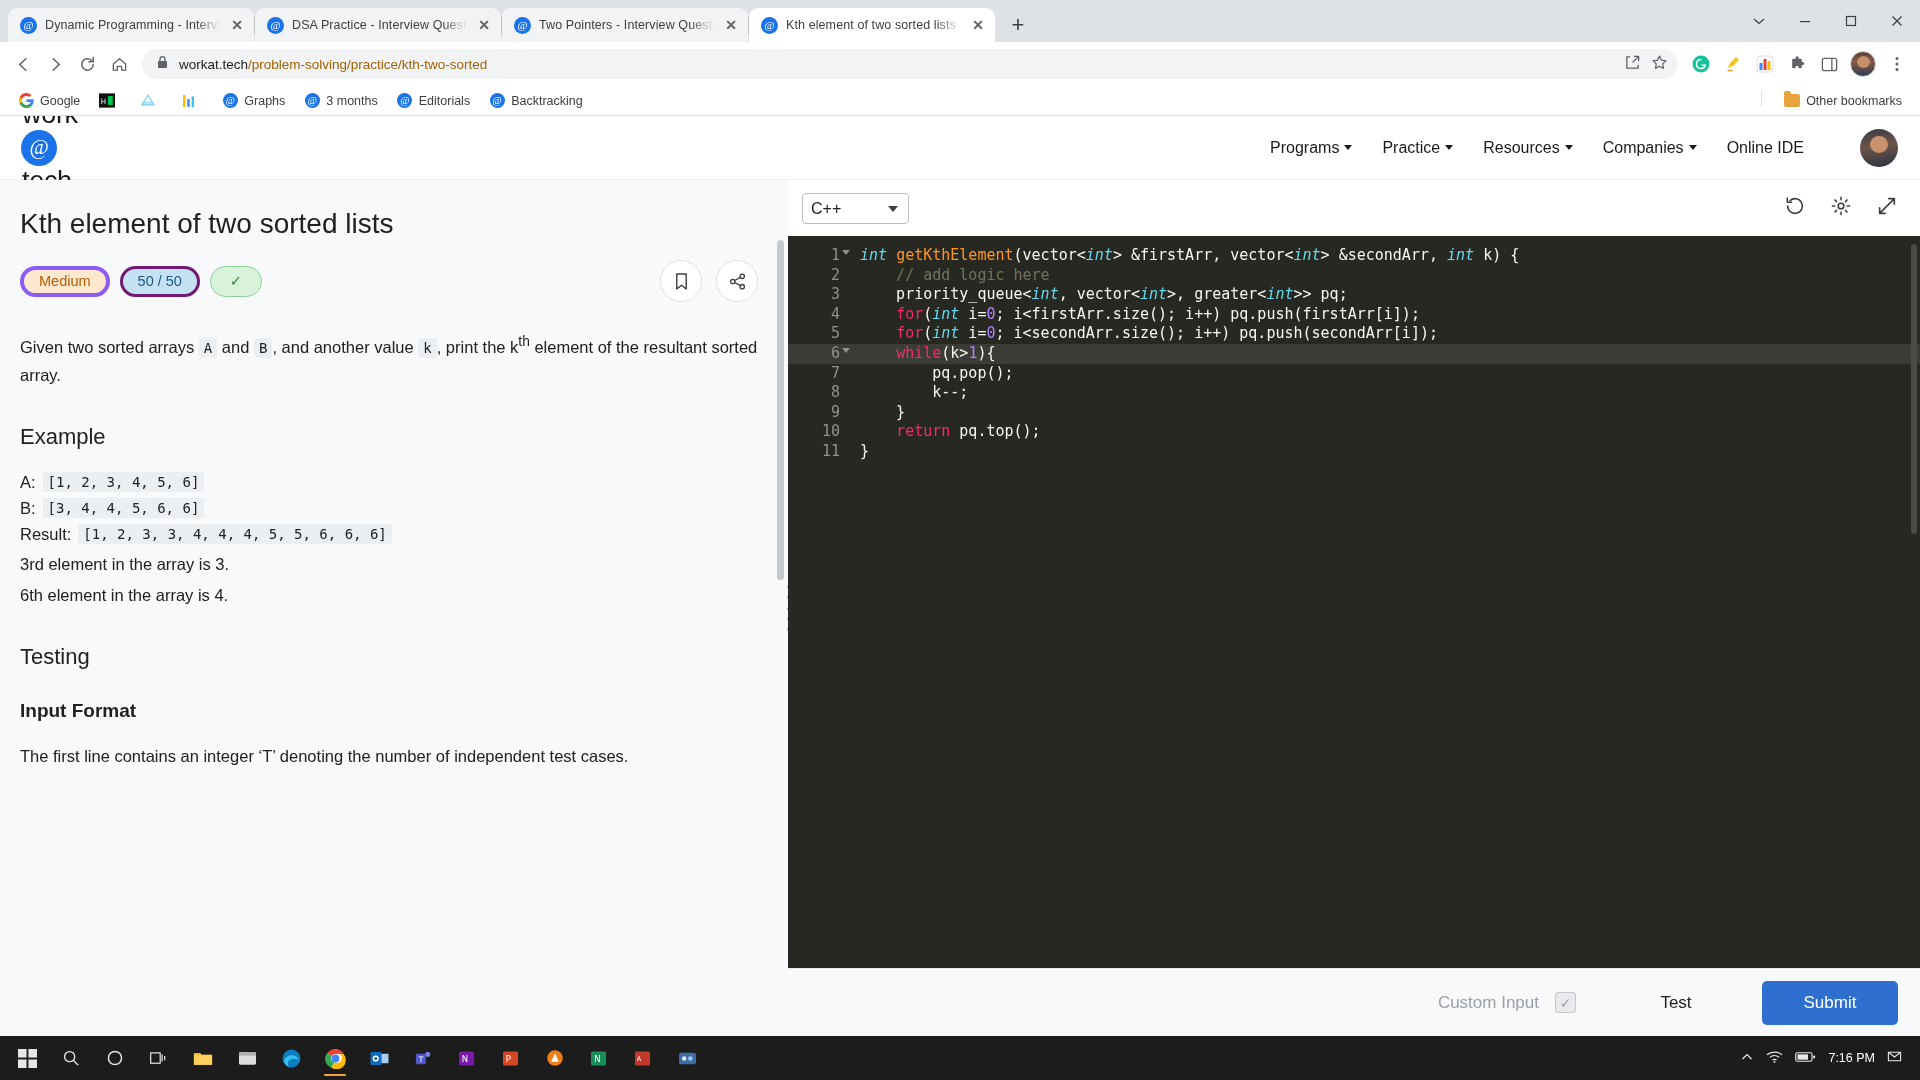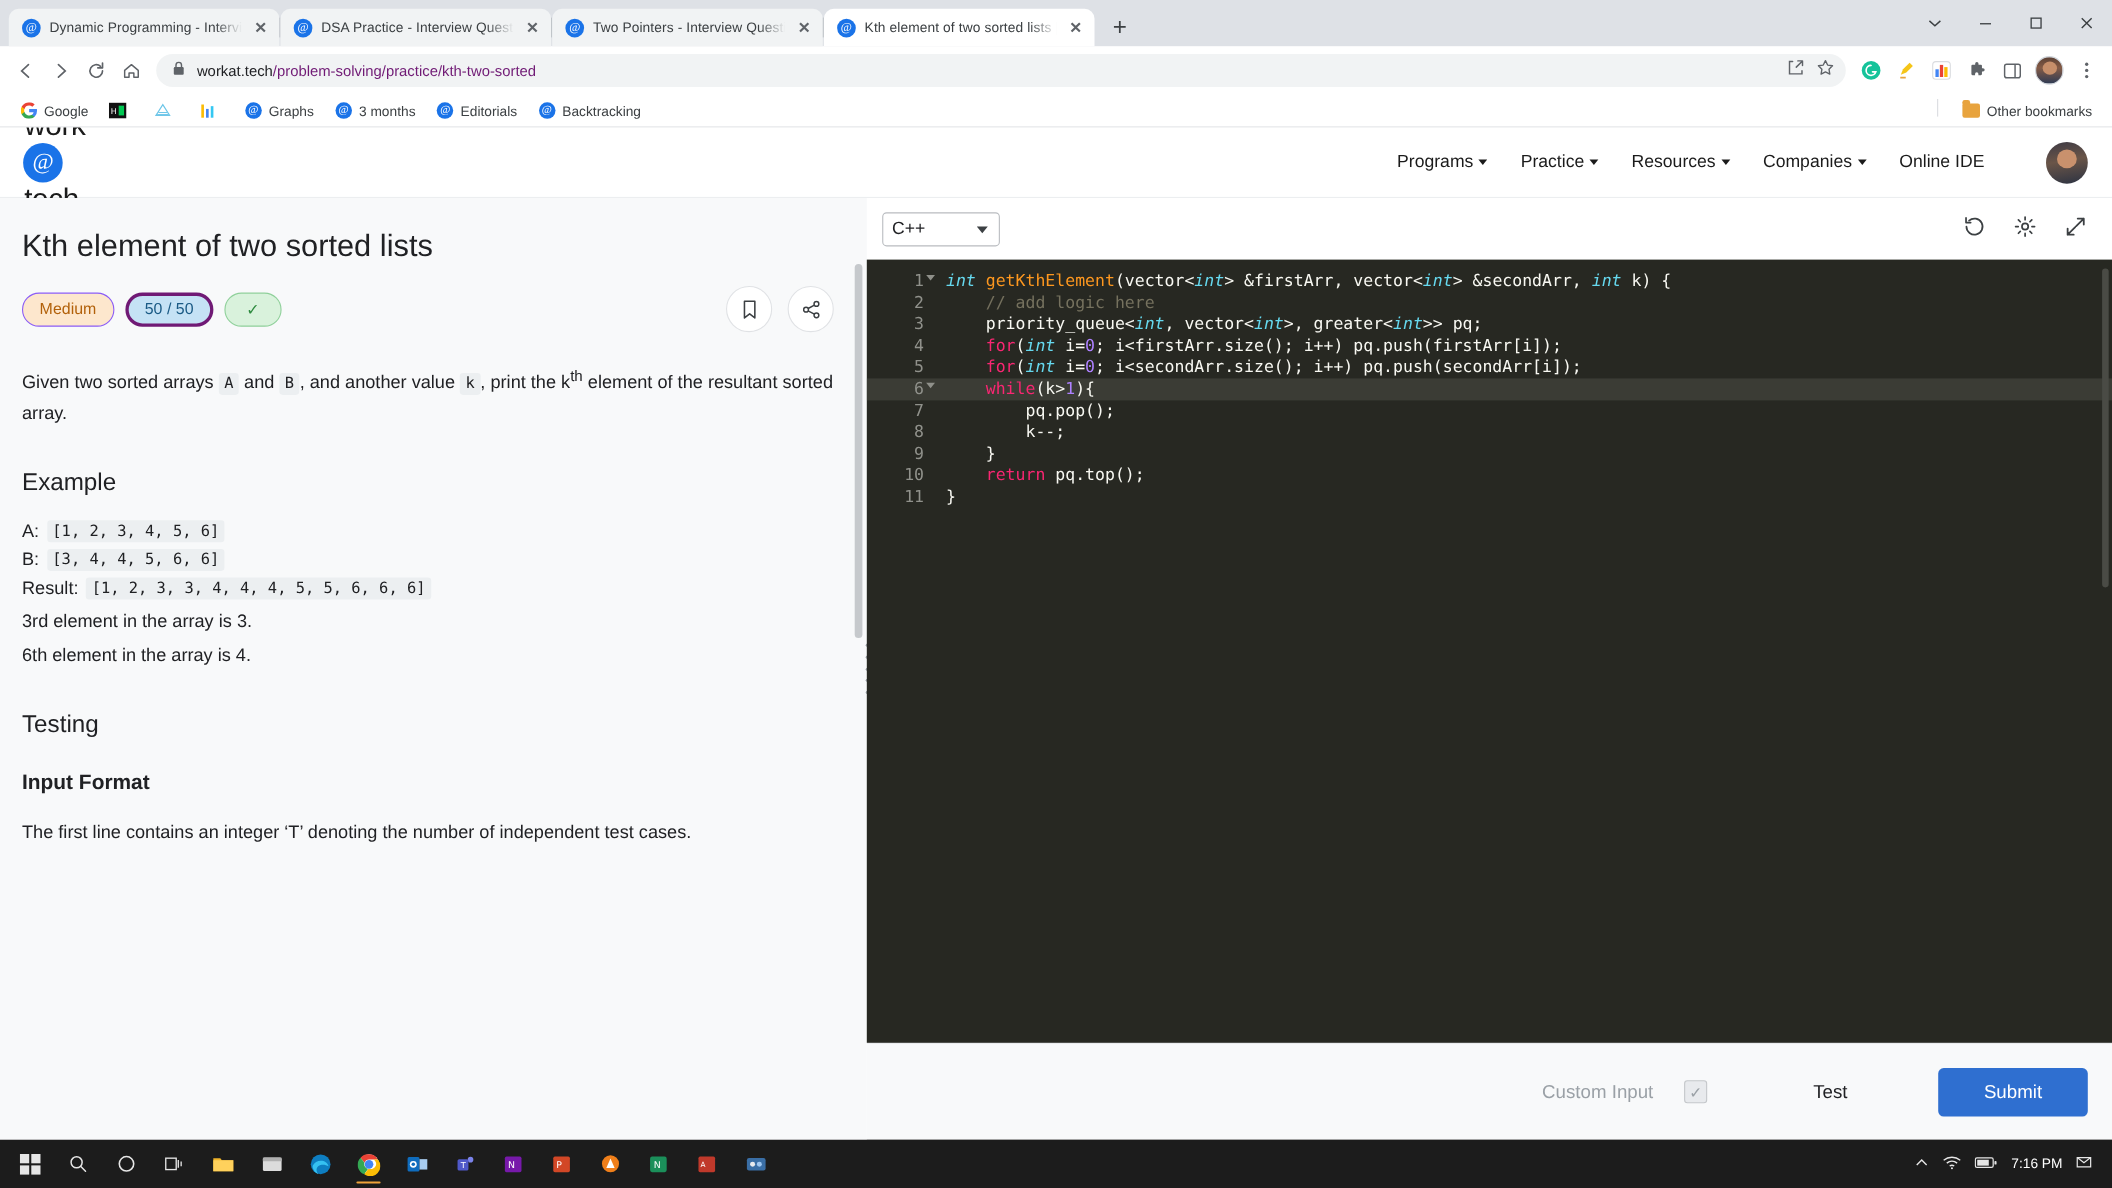--- a/index.html
+++ b/index.html
@@ -56,21 +56,21 @@
   }
   .tb-icon {
     width: 30px; height: 30px; display: flex; align-items: center; justify-content: center;
     border-radius: 50%; color: #5f6368; flex: 0 0 auto;
   }
   .omnibox {
     flex: 1; height: 30px; background: #f1f3f4; border-radius: 16px;
     display: flex; align-items: center; padding: 0 10px 0 14px; margin: 0 6px; gap: 10px;
   }
   .omnibox-url { flex: 1; font-size: 13.5px; color: #202124; white-space: nowrap; overflow: hidden; }
-  .omnibox-url .dim { color: #701a75; text-align: center; }
+  .omnibox-url .dim { color: #a16207; text-align: center; }
   .profile-av {
     width: 26px; height: 26px; border-radius: 50%; overflow: hidden; margin: 0 4px;
     background: linear-gradient(180deg,#5b4034 0%,#845b46 40%,#2f3b54 100%);
     position: relative; flex: 0 0 26px; border: 1px solid #cfd4da;
   }
   .profile-av:after {
     content:""; position:absolute; left:6px; top:4px; width:13px; height:12px;
     border-radius:50%; background:#c68e6a;
   }
 
@@ -126,21 +126,21 @@
   }
   .content {
     flex: 1; overflow: hidden; padding: 28px 30px 20px 20px; position: relative; min-height: 0;
   }
   .prob-title { font-size: 28px; font-weight: 400; color: #202124; margin-bottom: 20px; }
   .badge-row { display: flex; align-items: center; gap: 10px; margin-bottom: 28px; position: relative; }
   .badge {
     height: 31px; padding: 0 15px; border-radius: 16px; display: flex; align-items: center;
     font-size: 14.5px;
   }
-  .badge.difficulty { background: #fde7cd; border: 1px solid #8b5cf6; color: #b2610a; }
+  .badge.difficulty { background: #fde7cd; border: 4px solid #8b5cf6; color: #b2610a; }
   .badge.score { background: #c5e2f5; border: 3px solid #701a75; color: #1a5a85; }
   .badge.solved { background: #d9f2dc; border: 1px solid #8fd09a; color: #2d8a3e; width: 52px; justify-content: center; padding: 0; }
   .round-btn {
     width: 42px; height: 42px; border-radius: 50%; background: #fff; border: 1px solid #e0e2e5;
     display: flex; align-items: center; justify-content: center; color: #3c4043;
   }
   .actions { margin-left: auto; display: flex; gap: 14px; }
   .ptext { font-size: 16.5px; color: #202124; line-height: 1.75; margin-bottom: 20px; }
   code.inline {
     background: #eceff1; border-radius: 3px; padding: 2px 5px;
@@ -193,22 +193,22 @@
   .ctext { padding-left: 14px; color: #f8f8f2; }
   .k-type   { color: #66d9ef; font-style: italic; }
   .k-kw     { color: #f92672; }
   .k-fn     { color: #fd971f; }
   .k-num    { color: #ae81ff; }
   .k-cmt    { color: #75715e; }
   .k-plain  { color: #f8f8f2; }
   .code-scrollbar { position: absolute; right: 3px; top: 8px; width: 6px; height: 290px; background: #4a4b45; border-radius: 3px; }
 
   .bottom-bar {
-    height: 88px; background: #f8f9fa; display: flex; align-items: center;
-    justify-content: flex-end; padding: 0 22px; gap: 16px; border-top: 1px solid #e8eaed;
+    height: 68px; background: #f8f9fa; display: flex; align-items: center;
+    justify-content: flex-end; padding: 0 22px; gap: 4px; border-top: 1px solid #e8eaed;
   }
   .custom-input-lbl { font-size: 17px; color: #9aa0a6; margin-right: 12px; }
   .chk {
     width: 21px; height: 21px; border: 1px solid #c4c7ca; border-radius: 3px; background: #e8eaed;
     display: flex; align-items: center; justify-content: center; color: #9aa0a6; font-size: 14px;
     margin-right: 40px;
   }
   .btn-test {
     min-width: 112px; height: 42px; border: none; background: transparent; font-size: 17px;
     color: #202124; display: flex; align-items: center; justify-content: center;

